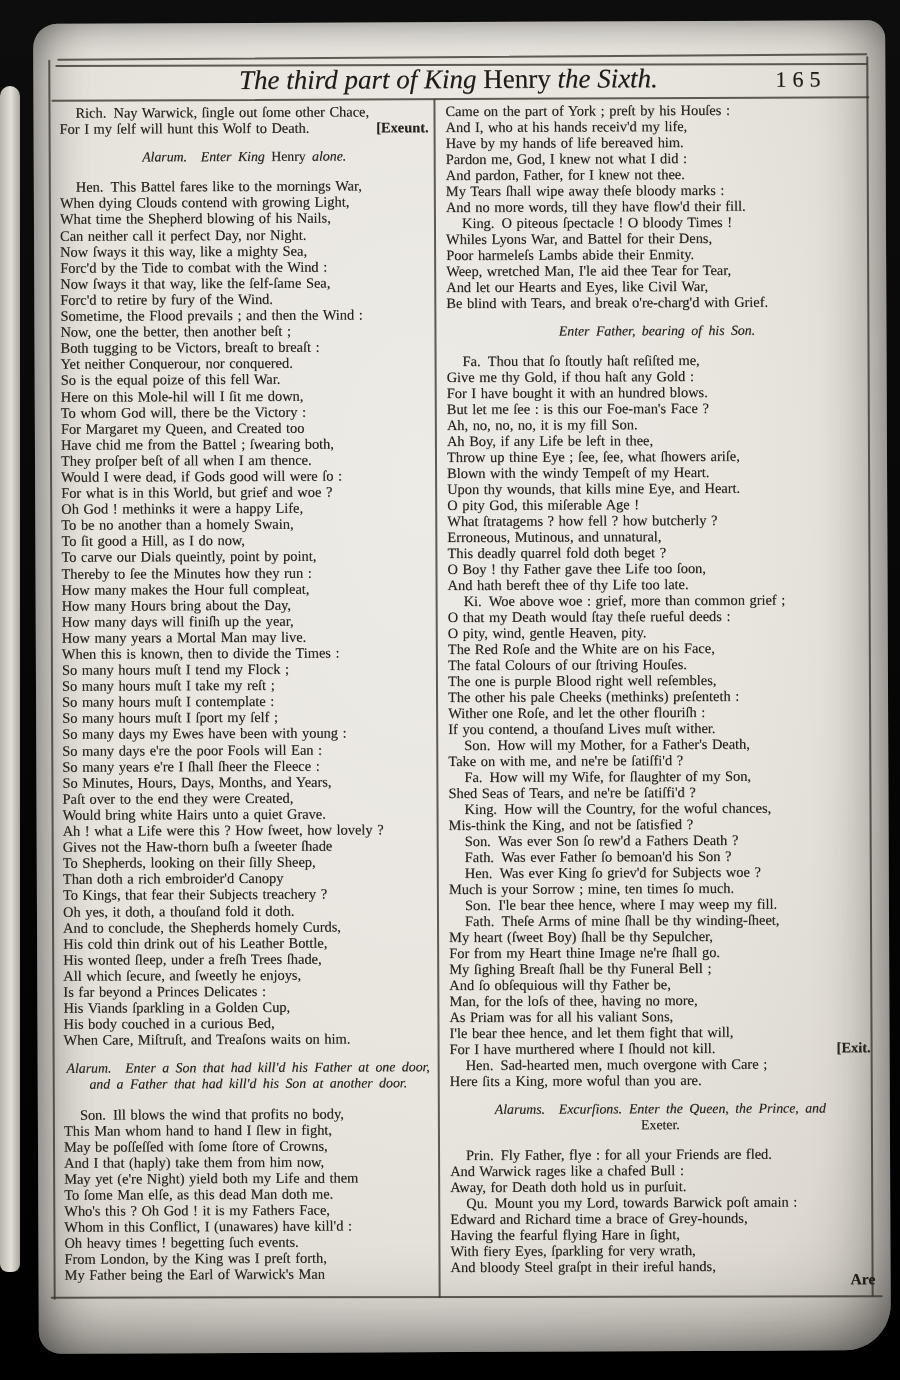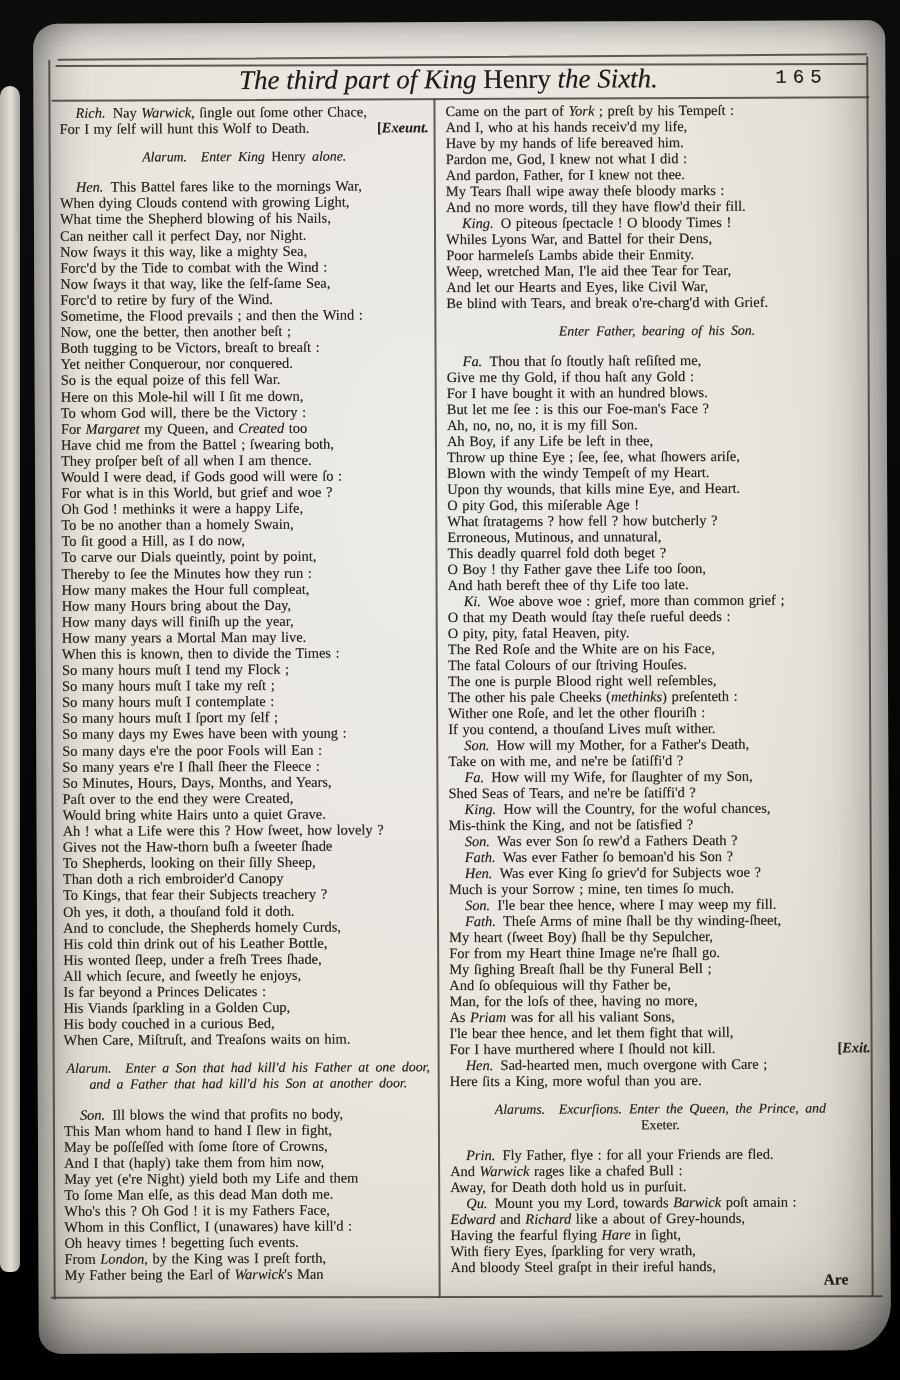--- a/index.html
+++ b/index.html
@@ -36,44 +36,44 @@
   #center-rule{left:400px;top:77px;height:1199px;}
   #right-rule{left:833px;top:36px;height:1240px;}
 
   .header-title{
     position:absolute;left:95px;top:42px;width:640px;text-align:center;
     font-size:27px;font-style:italic;color:#1e1b18;
     text-shadow:.4px .4px .6px rgba(30,22,14,.4);
   }
   .header-title .tog{font-style:normal;}
   .page-num{
-    position:absolute;left:742px;top:46px;font-size:19px;letter-spacing:6px;
-    color:#1e1b18;text-shadow:.4px .4px .6px rgba(30,22,14,.4);font-family:Liberation Mono, monospace;
+    position:absolute;left:742px;top:46px;font-size:22px;letter-spacing:6px;
+    color:#1e1b18;text-shadow:.4px .4px .6px rgba(30,22,14,.4);
   }
 
   .col{
     position:absolute;top:81px;font-size:14.4px;
     text-shadow:.3px .3px .5px rgba(40,30,20,.45);
     word-spacing:1px;
   }
   .col-left{left:26px;width:369px;line-height:16.1px;}
   .col-right{left:412px;width:421px;line-height:16px;}
   .line{white-space:nowrap;}
-  .line .tog{font-style:italic;}
+  .line .tog{}
   .l-sp{text-indent:16px;}
   .l-sd,.l-sda,.l-sdb{
     text-align:center;font-style:italic;font-size:13.8px;word-spacing:3px;white-space:nowrap;
   }
   .l-sd .tog,.l-sda .tog,.l-sdb .tog{font-style:normal;}
   .l-sd{margin:13px 0;}
   .l-sda{margin-top:13px;}
   .l-sdb{margin-bottom:13px;}
   .right{float:right;font-weight:bold;}
   .catchword{
-    position:absolute;left:785px;top:1250px;font-size:15.5px;font-weight:bold;
+    position:absolute;left:812px;top:1250px;font-size:15.5px;font-weight:bold;
     color:#1e1b18;text-shadow:.3px .3px .5px rgba(40,30,20,.45);
   }
 </style>
 </head>
 <body>
 
 <div class="prev-edge"></div>
 
 <div class="page">
   <div class="rule h" id="top-rule-1"></div>
@@ -152,21 +152,21 @@
       <div class="line l-v"><span><span>And I that (haply) take them from him now,</span></span></div>
       <div class="line l-v"><span><span>May yet (e're Night) yield both my Life and them</span></span></div>
       <div class="line l-v"><span><span>To ſome Man elſe, as this dead Man doth me.</span></span></div>
       <div class="line l-v"><span><span>Who's this ? Oh God ! it is my Fathers Face,</span></span></div>
       <div class="line l-v"><span><span>Whom in this Conflict, I (unawares) have kill'd :</span></span></div>
       <div class="line l-v"><span><span>Oh heavy times ! begetting ſuch events.</span></span></div>
       <div class="line l-v"><span><span>From </span><span class="tog">London</span><span>, by the King was I preſt forth,</span></span></div>
       <div class="line l-v"><span><span>My Father being the Earl of </span><span class="tog">Warwick</span><span>'s Man</span></span></div>
     </div>
   <div class="col col-right">
-      <div class="line l-v"><span><span>Came on the part of </span><span class="tog">York</span><span> ; preſt by his Tempeſt :</span></span></div>
+      <div class="line l-v"><span><span>Came on the part of </span><span class="tog">York</span><span> ; preſt by his Houſes :</span></span></div>
       <div class="line l-v"><span><span>And I, who at his hands receiv'd my life,</span></span></div>
       <div class="line l-v"><span><span>Have by my hands of life bereaved him.</span></span></div>
       <div class="line l-v"><span><span>Pardon me, God, I knew not what I did :</span></span></div>
       <div class="line l-v"><span><span>And pardon, Father, for I knew not thee.</span></span></div>
       <div class="line l-v"><span><span>My Tears ſhall wipe away theſe bloody marks :</span></span></div>
       <div class="line l-v"><span><span>And no more words, till they have flow'd their fill.</span></span></div>
       <div class="line l-sp"><span><span class="tog">King.</span><span> O piteous ſpectacle ! O bloody Times !</span></span></div>
       <div class="line l-v"><span><span>Whiles Lyons War, and Battel for their Dens,</span></span></div>
       <div class="line l-v"><span><span>Poor harmeleſs Lambs abide their Enmity.</span></span></div>
       <div class="line l-v"><span><span>Weep, wretched Man, I'le aid thee Tear for Tear,</span></span></div>
@@ -183,21 +183,21 @@
       <div class="line l-v"><span><span>Blown with the windy Tempeſt of my Heart.</span></span></div>
       <div class="line l-v"><span><span>Upon thy wounds, that kills mine Eye, and Heart.</span></span></div>
       <div class="line l-v"><span><span>O pity God, this miſerable Age !</span></span></div>
       <div class="line l-v"><span><span>What ſtratagems ? how fell ? how butcherly ?</span></span></div>
       <div class="line l-v"><span><span>Erroneous, Mutinous, and unnatural,</span></span></div>
       <div class="line l-v"><span><span>This deadly quarrel fold doth beget ?</span></span></div>
       <div class="line l-v"><span><span>O Boy ! thy Father gave thee Life too ſoon,</span></span></div>
       <div class="line l-v"><span><span>And hath bereft thee of thy Life too late.</span></span></div>
       <div class="line l-sp"><span><span class="tog">Ki.</span><span> Woe above woe : grief, more than common grief ;</span></span></div>
       <div class="line l-v"><span><span>O that my Death would ſtay theſe rueful deeds :</span></span></div>
-      <div class="line l-v"><span><span>O pity, pity, fatal Heaven, pity.</span></span></div>
+      <div class="line l-v"><span><span>O pity, wind, gentle Heaven, pity.</span></span></div>
       <div class="line l-v"><span><span>The Red Roſe and the White are on his Face,</span></span></div>
       <div class="line l-v"><span><span>The fatal Colours of our ſtriving Houſes.</span></span></div>
       <div class="line l-v"><span><span>The one is purple Blood right well reſembles,</span></span></div>
       <div class="line l-v"><span><span>The other his pale Cheeks (</span><span class="tog">methinks</span><span>) preſenteth :</span></span></div>
       <div class="line l-v"><span><span>Wither one Roſe, and let the other flouriſh :</span></span></div>
       <div class="line l-v"><span><span>If you contend, a thouſand Lives muſt wither.</span></span></div>
       <div class="line l-sp"><span><span class="tog">Son.</span><span> How will my Mother, for a Father's Death,</span></span></div>
       <div class="line l-v"><span><span>Take on with me, and ne're be ſatiſfi'd ?</span></span></div>
       <div class="line l-sp"><span><span class="tog">Fa.</span><span> How will my Wife, for ſlaughter of my Son,</span></span></div>
       <div class="line l-v"><span><span>Shed Seas of Tears, and ne're be ſatiſfi'd ?</span></span></div>
@@ -218,21 +218,21 @@
       <div class="line l-v"><span><span>I'le bear thee hence, and let them fight that will,</span></span></div>
       <div class="line l-v"><span class="right"><span>[</span><span class="tog">Exit.</span></span><span><span>For I have murthered where I ſhould not kill.</span></span></div>
       <div class="line l-sp"><span><span class="tog">Hen.</span><span> Sad-hearted men, much overgone with Care ;</span></span></div>
       <div class="line l-v"><span><span>Here ſits a King, more woful than you are.</span></span></div>
       <div class="line l-sda"><span><span>Alarums. Excurſions. Enter the Queen, the Prince, and</span></span></div>
       <div class="line l-sdb"><span><span class="tog">Exeter.</span></span></div>
       <div class="line l-sp"><span><span class="tog">Prin.</span><span> Fly Father, flye : for all your Friends are fled.</span></span></div>
       <div class="line l-v"><span><span>And </span><span class="tog">Warwick</span><span> rages like a chafed Bull :</span></span></div>
       <div class="line l-v"><span><span>Away, for Death doth hold us in purſuit.</span></span></div>
       <div class="line l-sp"><span><span class="tog">Qu.</span><span> Mount you my Lord, towards </span><span class="tog">Barwick</span><span> poſt amain :</span></span></div>
-      <div class="line l-v"><span><span class="tog">Edward</span><span> and </span><span class="tog">Richard</span><span> like a about of Grey-hounds,</span></span></div>
+      <div class="line l-v"><span><span class="tog">Edward</span><span> and </span><span class="tog">Richard</span><span> time a brace of Grey-hounds,</span></span></div>
       <div class="line l-v"><span><span>Having the fearful flying </span><span class="tog">Hare</span><span> in ſight,</span></span></div>
       <div class="line l-v"><span><span>With fiery Eyes, ſparkling for very wrath,</span></span></div>
       <div class="line l-v"><span><span>And bloody Steel graſpt in their ireful hands,</span></span></div>
     </div>
 
   <div class="catchword">Are</div>
   <div class="rule h" id="bottom-rule"></div>
 </div>
 
 </body></html>

